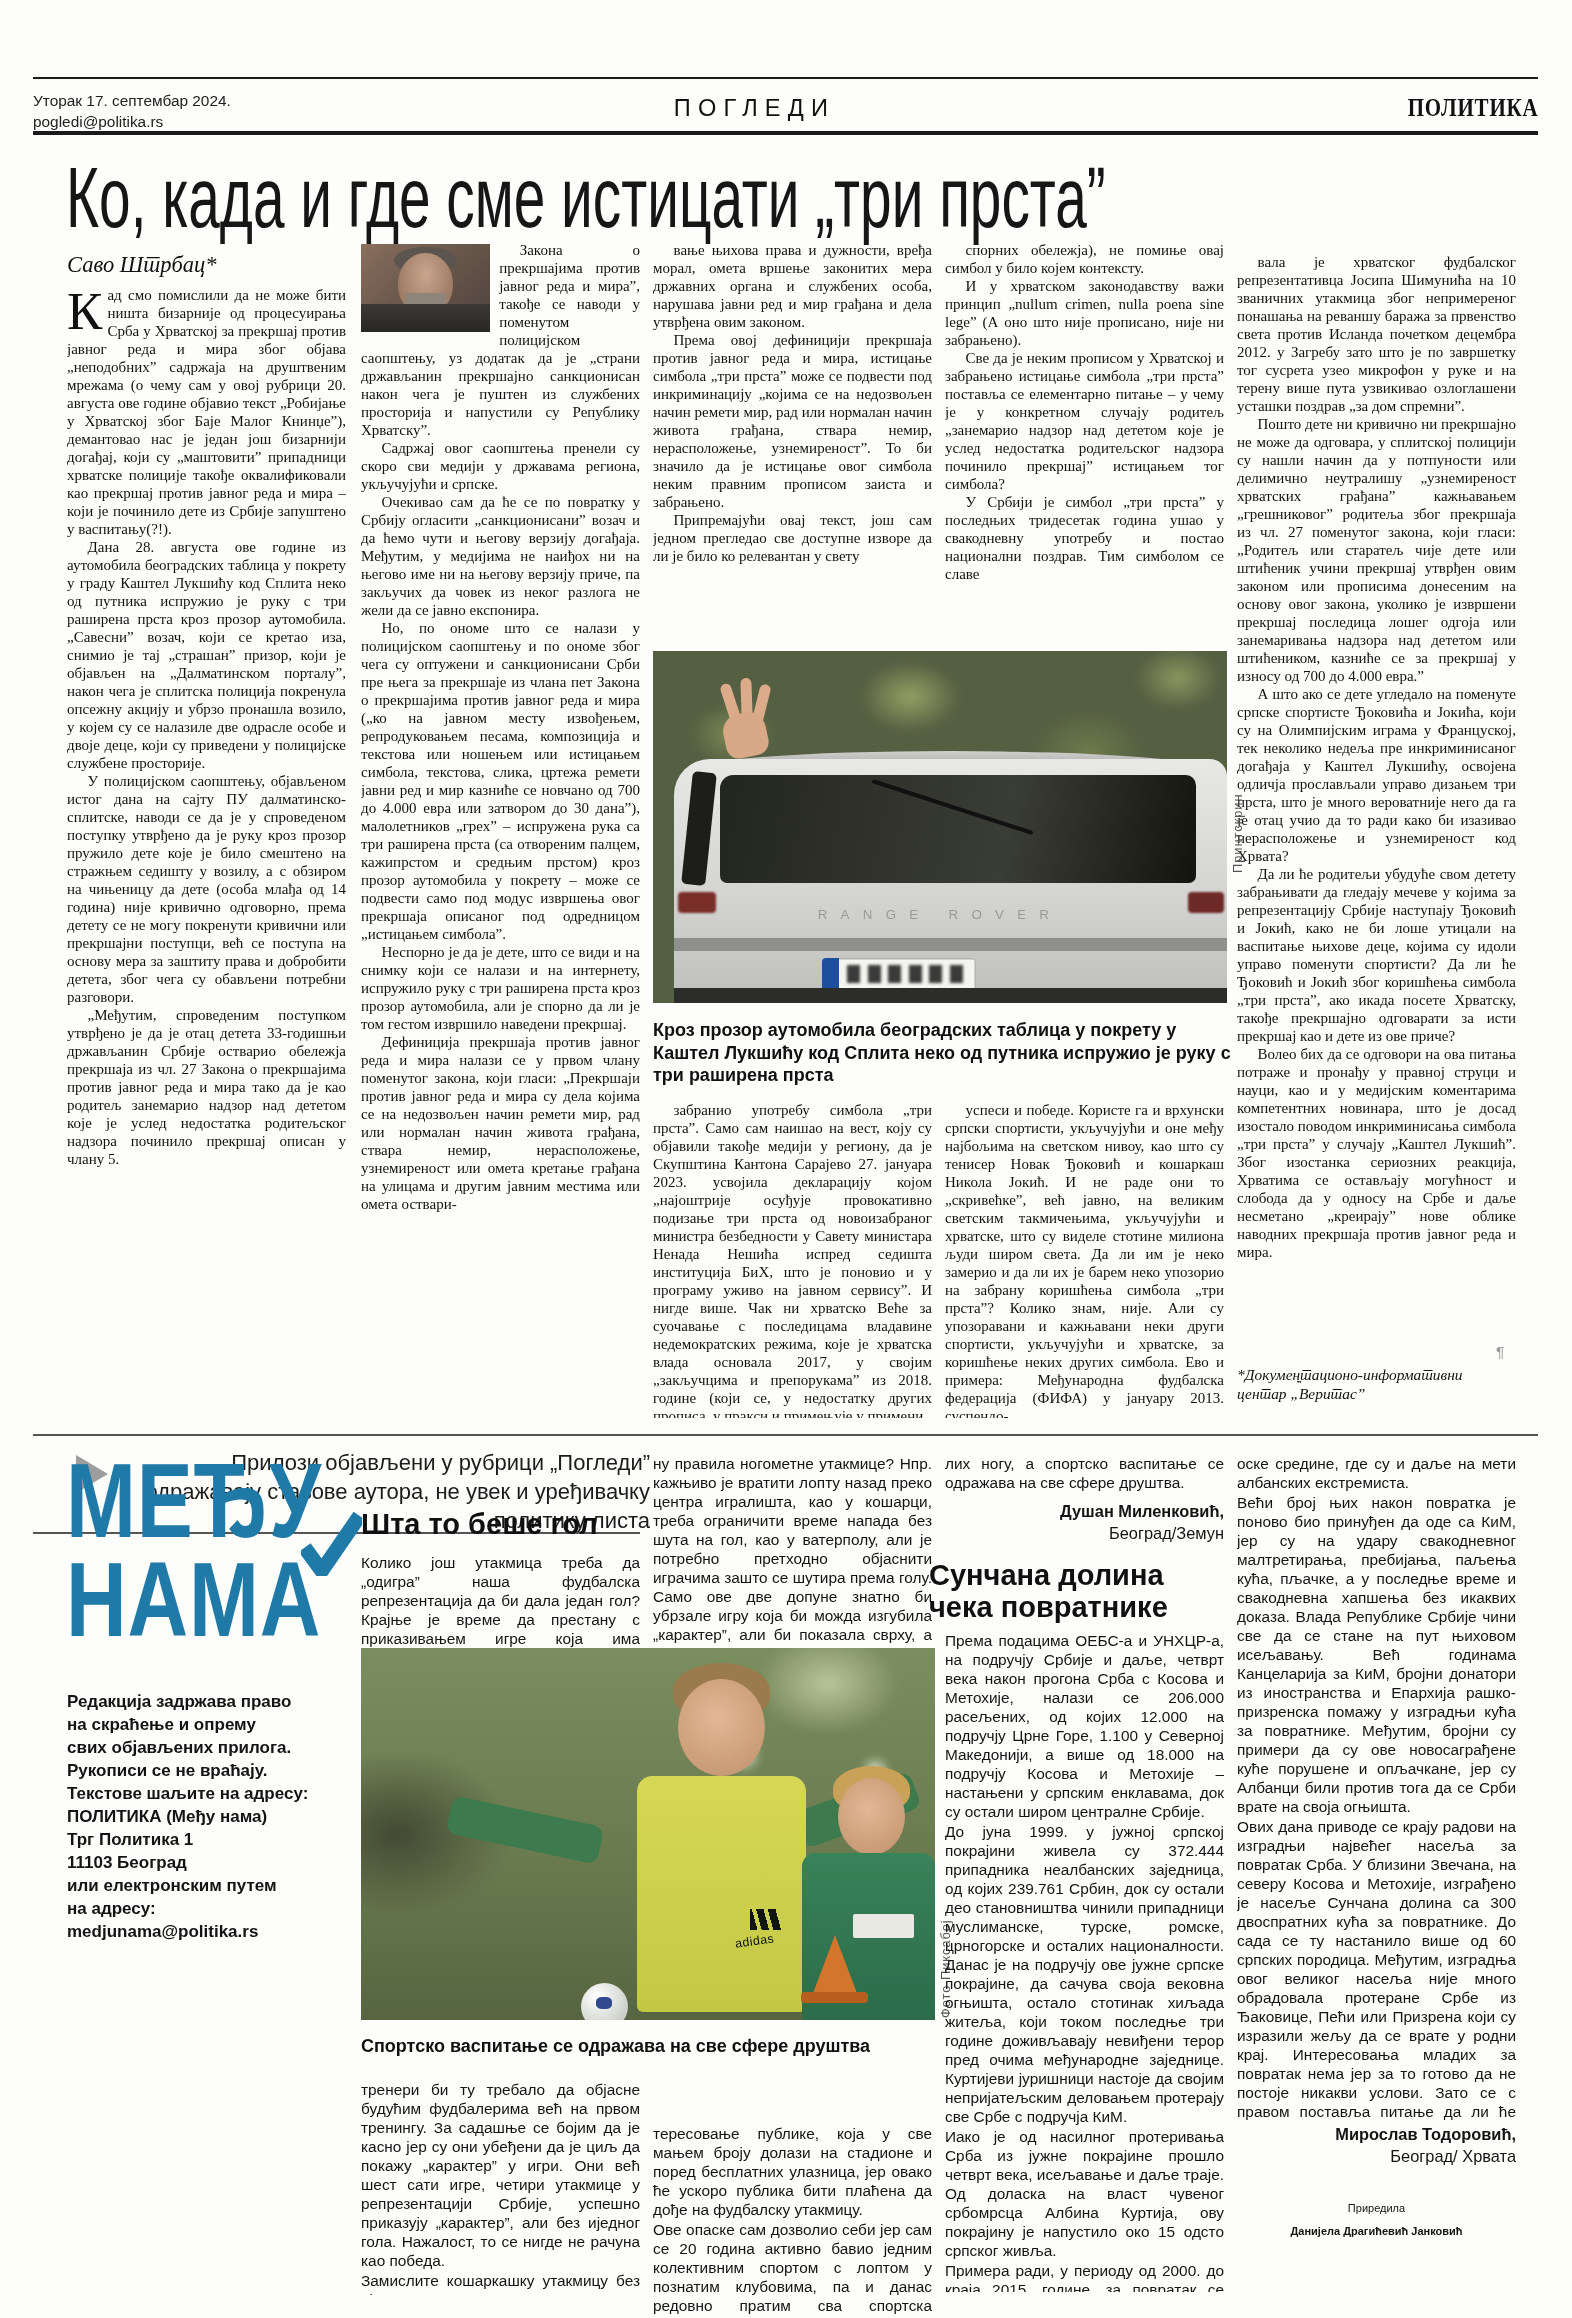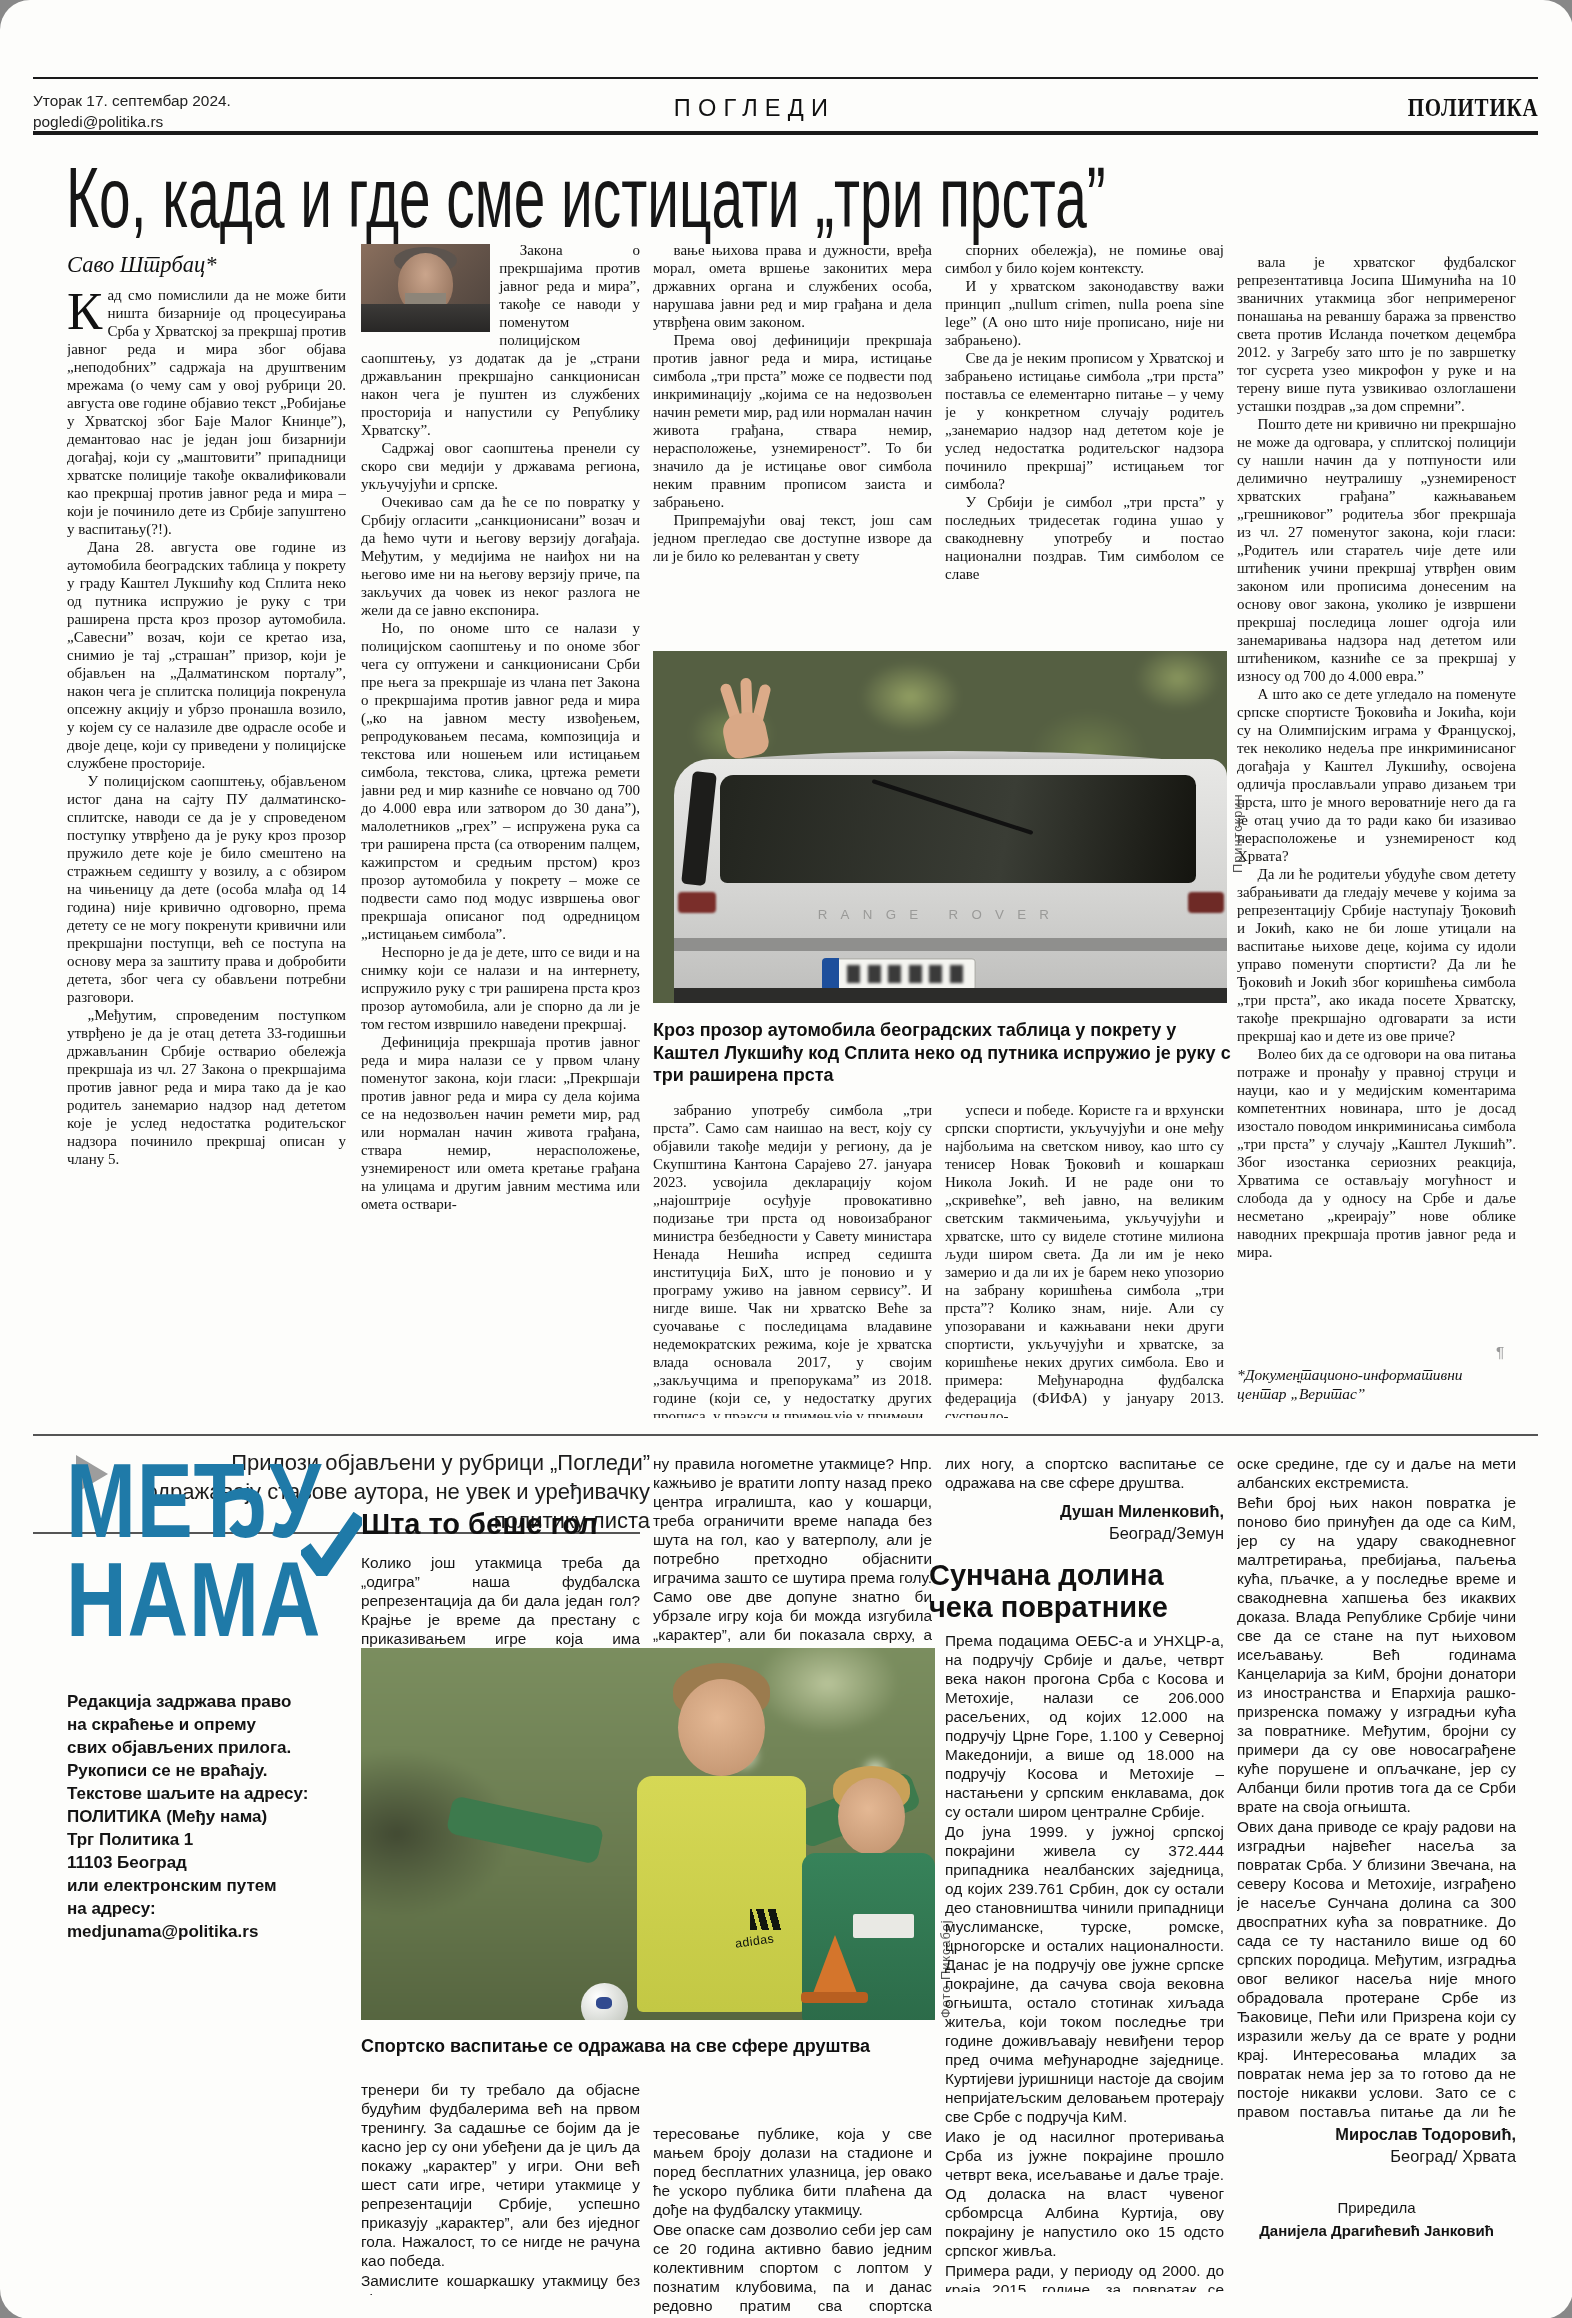--- a/index.html
+++ b/index.html
@@ -1,17 +1,17 @@
 <!DOCTYPE html>
 <html lang="sr" style="font-size:8.2px"><head>
 <meta charset="utf-8">
 <style>
   html,body{margin:0;padding:0;background:#888;}
   .page{position:relative;width:1573px;height:2319px;background:#fdfdfb;margin:0 auto;overflow:hidden;
-        font-family:"Liberation Serif","DejaVu Serif",serif;color:#111;border-radius:30px;}
+        font-family:"Liberation Serif","DejaVu Serif",serif;color:#111;}
   .abs{position:absolute;}
   .rule{position:absolute;background:#1a1a1a;}
   
   .hdr-date{font-family:"Liberation Sans","DejaVu Sans",sans-serif;font-size:15.4px;line-height:20.5px;color:#222;}
   .hdr-section{font-family:"Liberation Sans","DejaVu Sans",sans-serif;font-size:23.6px;letter-spacing:7.2px;color:#111;font-weight:500;}
   .hdr-masthead{font-family:"Liberation Serif","DejaVu Serif",serif;font-weight:700;font-size:25.6px;letter-spacing:1px;color:#111;transform:scaleX(.82);transform-origin:right;}
   
   .headline{font-family:"Liberation Sans","DejaVu Sans",sans-serif;font-weight:400;font-size:86px;line-height:86px;color:#161616;
             transform:scaleX(.66);transform-origin:left;white-space:nowrap;}
   .author{font-style:italic;font-size:22.5px;color:#111;}
@@ -64,21 +64,21 @@
   
   .rubric{position:absolute;color:#1f7aa8;font-family:"Liberation Sans","DejaVu Sans",sans-serif;font-weight:600;font-size:105px;line-height:97px;transform:scaleX(.8);transform-origin:left;letter-spacing:1px;}
   .address{position:absolute;font-family:"Liberation Sans","DejaVu Sans",sans-serif;font-weight:600;font-size:17px;line-height:23px;color:#141414;}
   .address p{margin:0;}
   .scol{position:absolute;width:279px;overflow:hidden;font-family:"Liberation Sans","DejaVu Sans",sans-serif;font-size:15.4px;line-height:19px;text-align:justify;color:#141414;}
   .scol p{margin:0;}
   .scol p + p{margin-top:1px;}
   .stitle{position:absolute;font-family:"Liberation Sans","DejaVu Sans",sans-serif;font-weight:700;font-size:29px;line-height:32px;color:#101010;}
   .signoff{position:absolute;width:279px;text-align:right;font-family:"Liberation Sans","DejaVu Sans",sans-serif;font-size:16.4px;line-height:21.5px;color:#141414;}
   .signoff .nm{font-weight:700;}
-  .edited{position:absolute;width:279px;text-align:center;font-family:"Liberation Sans","DejaVu Sans",sans-serif;font-size:15px;line-height:22.5px;color:#141414;}
+  .edited{position:absolute;width:279px;text-align:center;font-family:"Liberation Sans","DejaVu Sans",sans-serif;font-size:11px;line-height:22.5px;color:#141414;}
   .edited .nm{font-weight:700;}
   .check{position:absolute;}
   
   .photo-foot{position:absolute;left:361px;top:1648px;width:574px;height:372px;overflow:hidden;background:#6f8257;}
   .pitch{position:absolute;inset:-12.3px;background:
      radial-gradient(102px 72px at 80% 12%,#b9c49a 0%,transparent 70%),
      radial-gradient(31px 31px at 66% 30%,#e4e9d2 0%,transparent 60%),
      radial-gradient(25.6px 25.6px at 88% 34%,#dfe5cc 0%,transparent 60%),
      radial-gradient(23.6px 23.6px at 74% 44%,#d6dcc2 0%,transparent 60%),
      radial-gradient(154px 113px at 8% 50%,#424a33 0%,transparent 75%),

